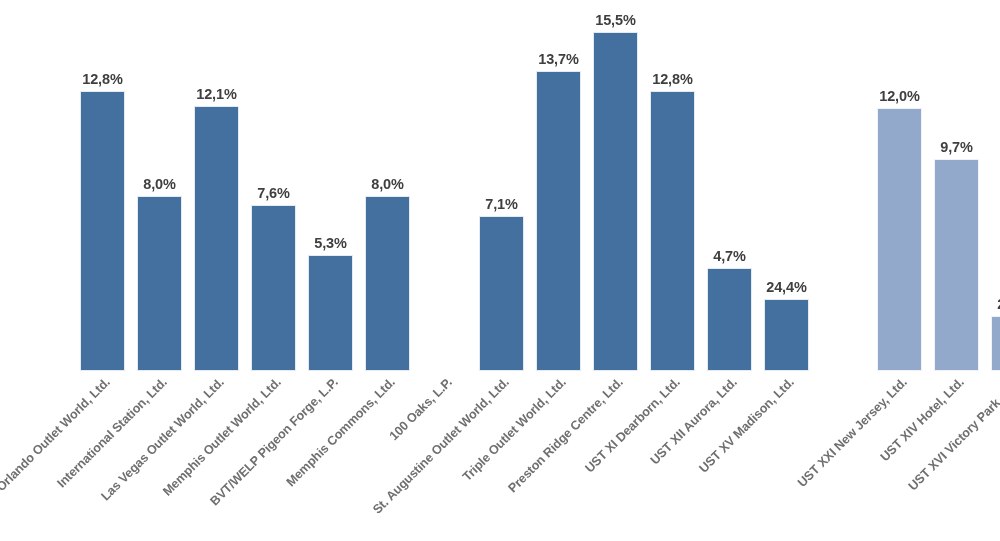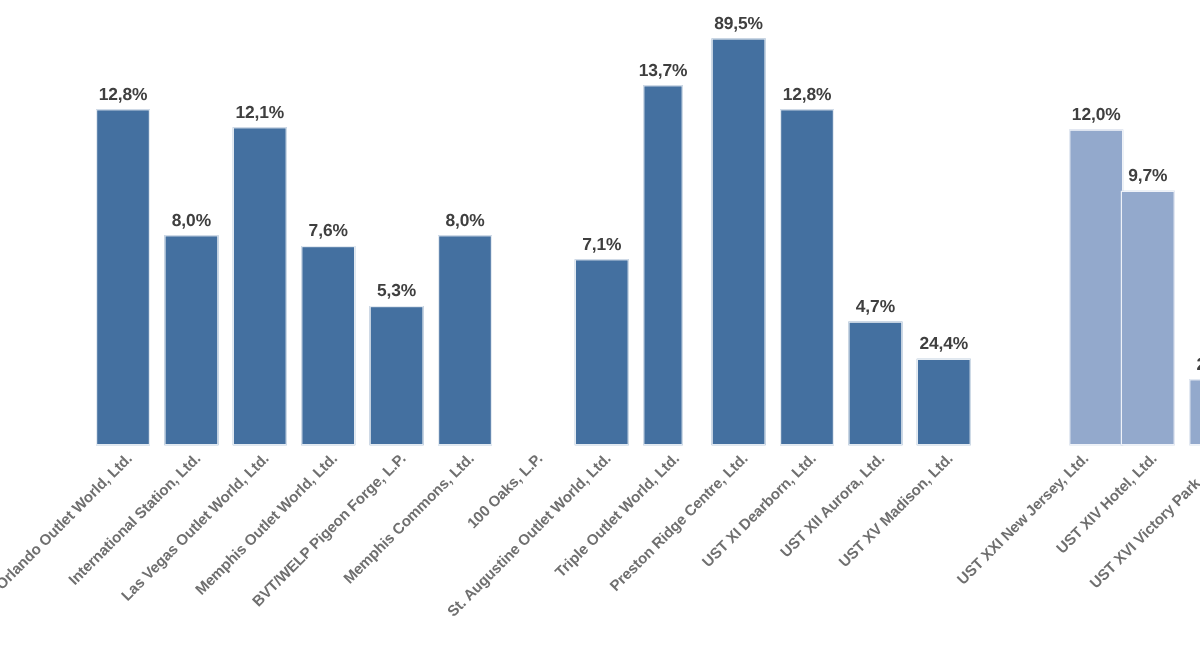--- a/index.html
+++ b/index.html
@@ -110,41 +110,41 @@
         <div class="bar-value" style="bottom: 120px;">5,3%</div>
       </div>
       <div class="bar-slot" style="left: 365px; width: 45px; height: 371px;">
         <div class="bar dark" style="height: 175px;"></div>
         <div class="bar-value" style="bottom: 179px;">8,0%</div>
       </div>
       <div class="bar-slot" style="left: 479px; width: 45px; height: 418px;">
         <div class="bar dark" style="height: 155px;"></div>
         <div class="bar-value" style="bottom: 159px;">7,1%</div>
       </div>
-      <div class="bar-slot" style="left: 536px; width: 33px; height: 371px;">
+      <div class="bar-slot" style="left: 536px; width: 45px; height: 371px;">
         <div class="bar dark" style="height: 300px;"></div>
         <div class="bar-value" style="bottom: 304px;">13,7%</div>
       </div>
       <div class="bar-slot" style="left: 593px; width: 45px; height: 371px;">
         <div class="bar dark" style="height: 339px;"></div>
-        <div class="bar-value" style="bottom: 343px;">89,5%</div>
+        <div class="bar-value" style="bottom: 343px;">15,5%</div>
       </div>
       <div class="bar-slot" style="left: 650px; width: 45px; height: 371px;">
         <div class="bar dark" style="height: 280px;"></div>
         <div class="bar-value" style="bottom: 284px;">12,8%</div>
       </div>
       <div class="bar-slot" style="left: 707px; width: 45px; height: 371px; text-align: right;">
         <div class="bar dark" style="height: 103px;"></div>
         <div class="bar-value" style="bottom: 107px;">4,7%</div>
       </div>
       <div class="bar-slot" style="left: 764px; width: 45px; height: 371px;">
         <div class="bar dark" style="height: 72px;"></div>
         <div class="bar-value" style="bottom: 76px;">24,4%</div>
       </div>
-      <div class="bar-slot" style="left: 877px; width: 45px; height: 371px; margin-left: 14px;">
+      <div class="bar-slot" style="left: 877px; width: 45px; height: 371px;">
         <div class="bar light" style="height: 263px;"></div>
         <div class="bar-value" style="bottom: 267px;">12,0%</div>
       </div>
       <div class="bar-slot" style="left: 934px; width: 45px; height: 371px;">
         <div class="bar light" style="height: 212px;"></div>
         <div class="bar-value" style="bottom: 216px;">9,7%</div>
       </div>
       <div class="bar-slot" style="left: 991px; width: 45px; height: 371px;">
         <div class="bar light" style="height: 55px;"></div>
         <div class="bar-value" style="bottom: 59px;">2,5%</div>

